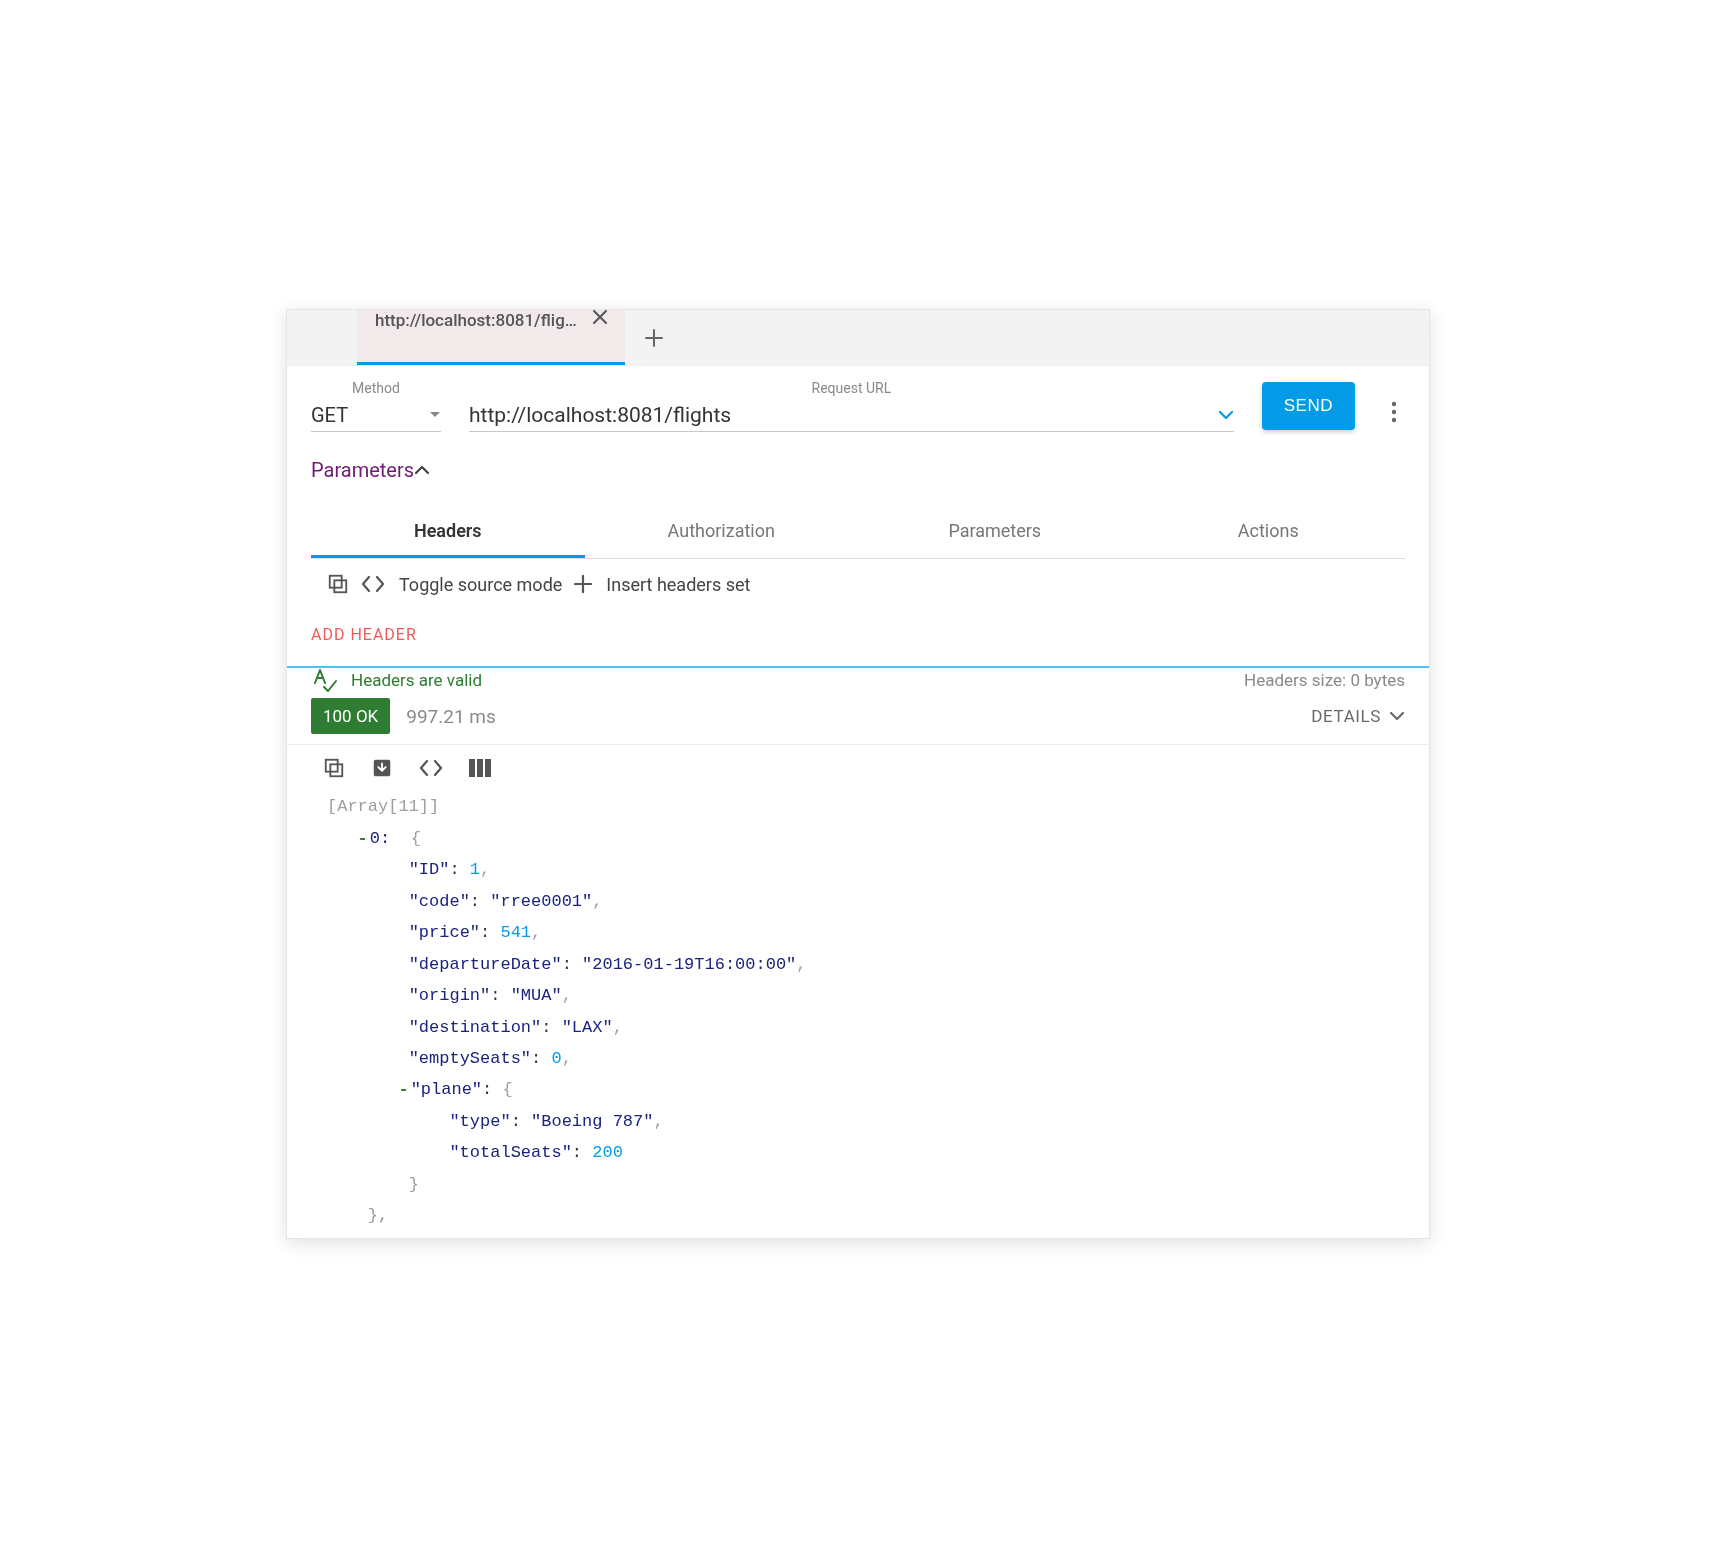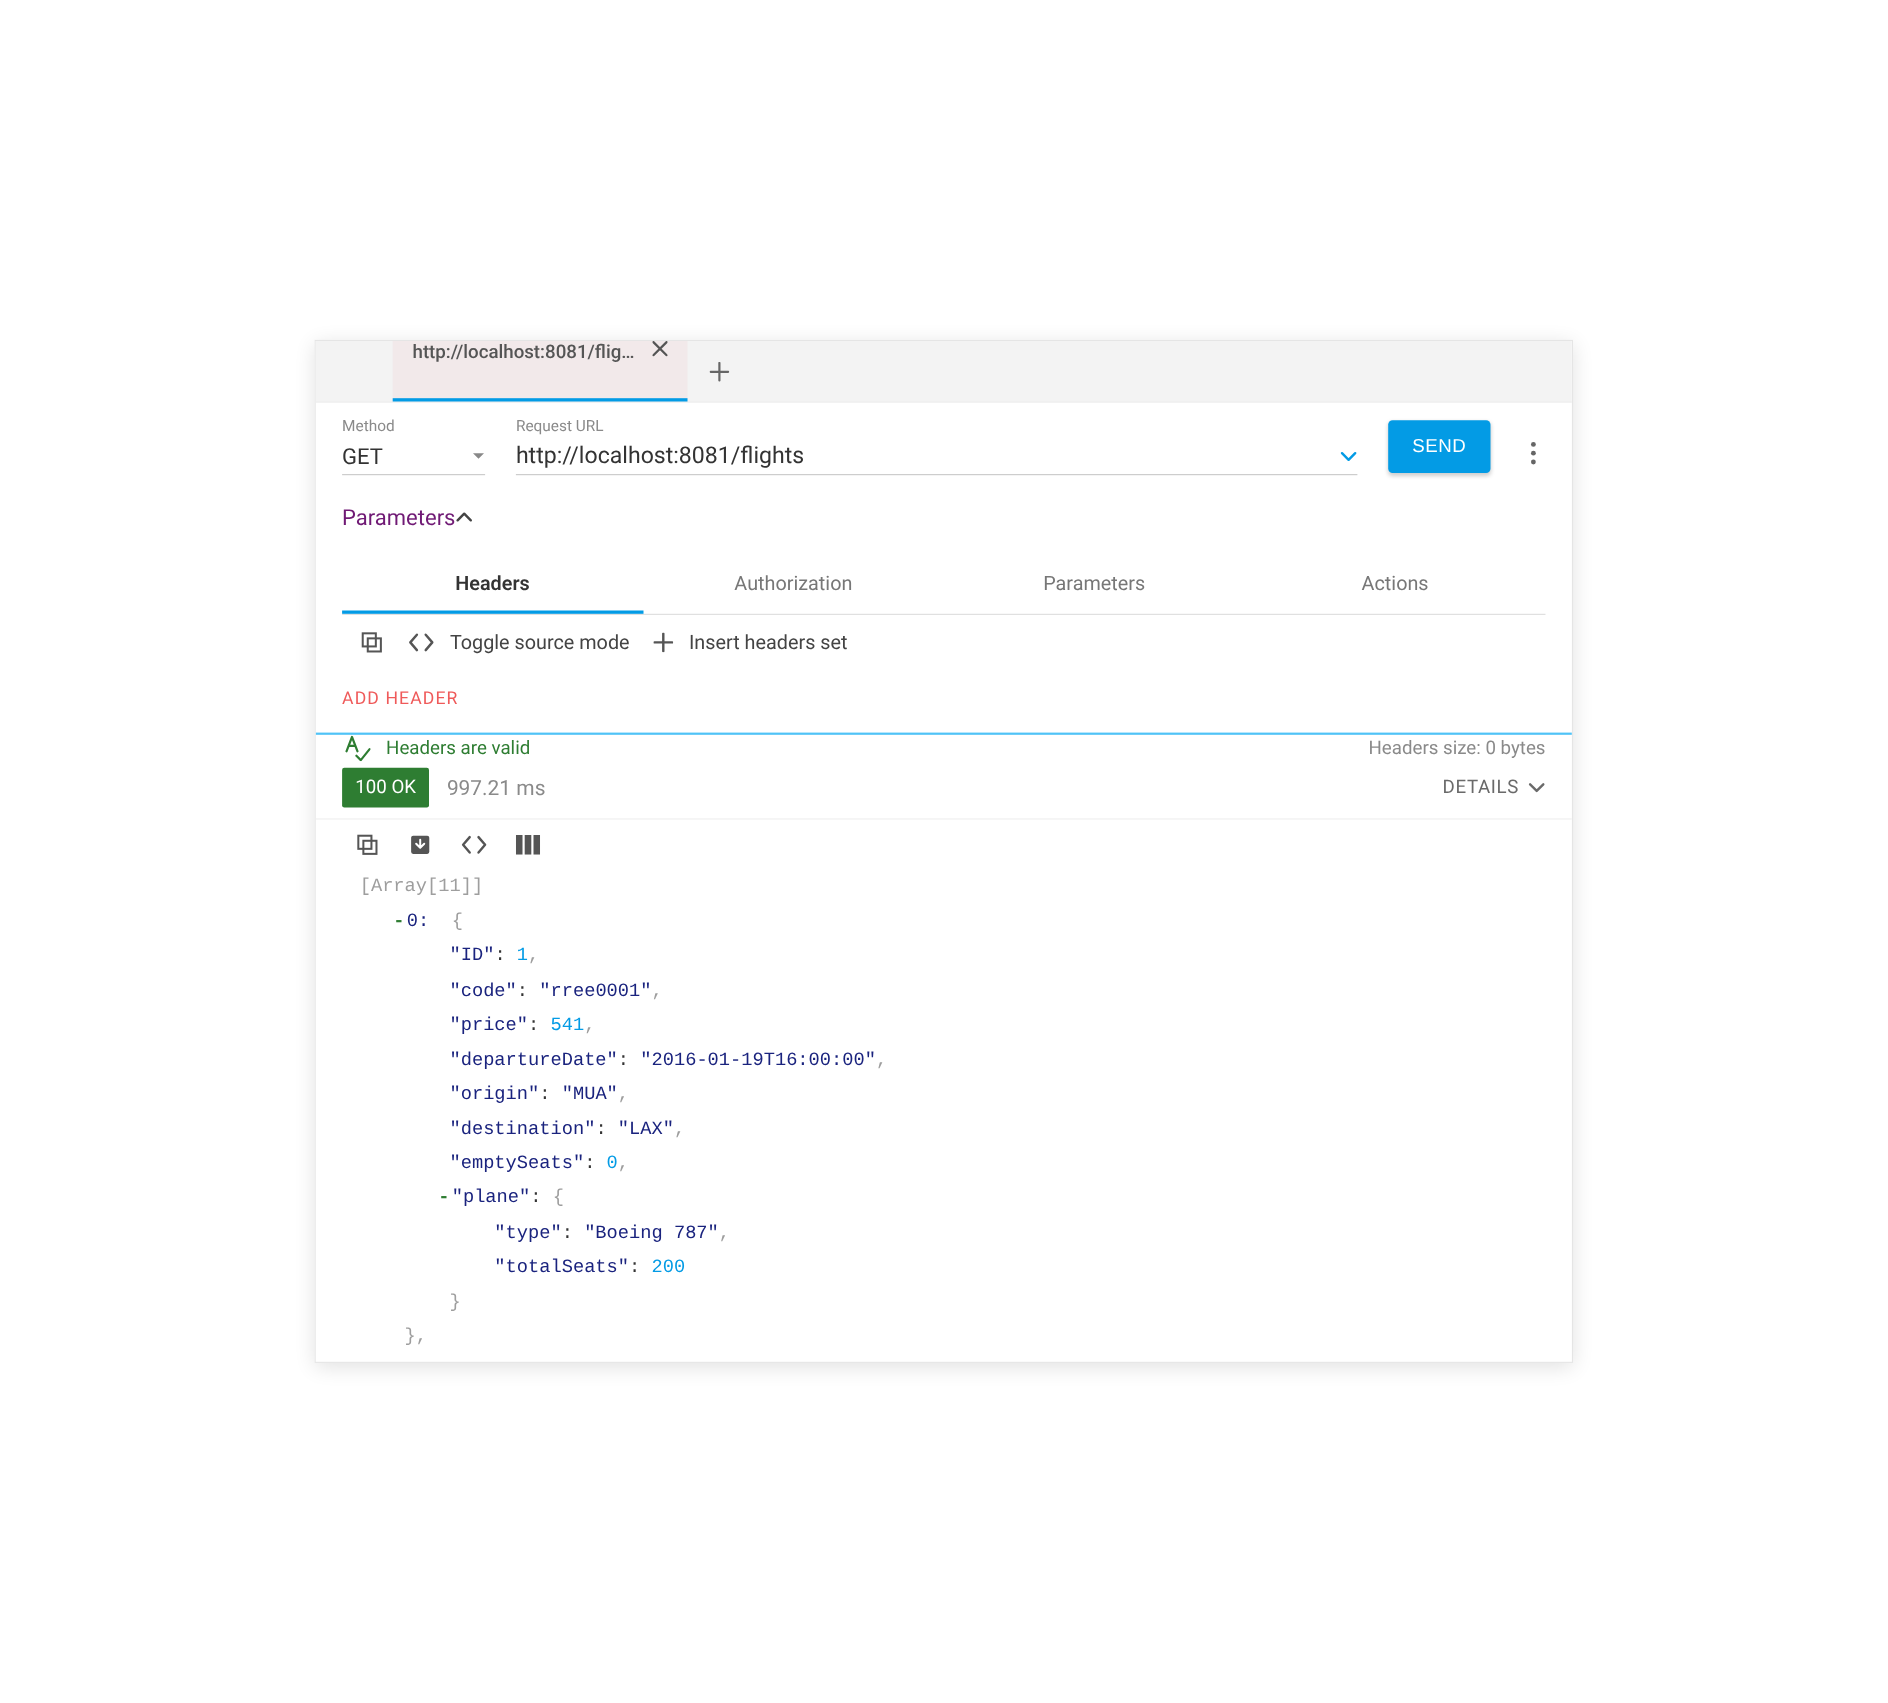--- a/index.html
+++ b/index.html
@@ -56,21 +56,21 @@
     cursor:pointer;
   }
   
   .request-row {
     display:flex;
     align-items:flex-end;
     padding: 14px 24px 24px 24px;
     gap:28px;
   }
   .field { display:flex; flex-direction:column; }
-  .field-label { font-size:14px; color:#8a8a8a; margin-bottom:2px; }
+  .field-label { font-size:14px; color:#8a8a8a; margin-bottom:2px;text-align:center; }
   .method-field { width:130px; }
   .method-box {
     display:flex; align-items:center; justify-content:space-between;
     border-bottom:1px solid #c8c8c8;
     font-size:20px; color:#333; height:34px;
     cursor:pointer;
   }
   .url-field { flex:1; }
   .url-box {
     display:flex; align-items:center; justify-content:space-between;
@@ -113,21 +113,21 @@
     width:25%;
   }
   .subtab.active {
     color:#333;
     font-weight:600;
     border-bottom:3px solid #039be5;
   }
   
   .headers-toolbar {
     display:flex; align-items:center;
-    gap:22px;
+    gap:12px;
     padding: 14px 24px 14px 40px;
     color:#444;
     font-size:18px;
   }
   .icon-btn { display:flex; align-items:center; justify-content:center; cursor:pointer; color:#555;}
   .tool-group { display:flex; align-items:center; gap:14px; cursor:pointer;}
   .add-header {
     color:#ef5a5a;
     font-size:16px;
     letter-spacing:1px;

